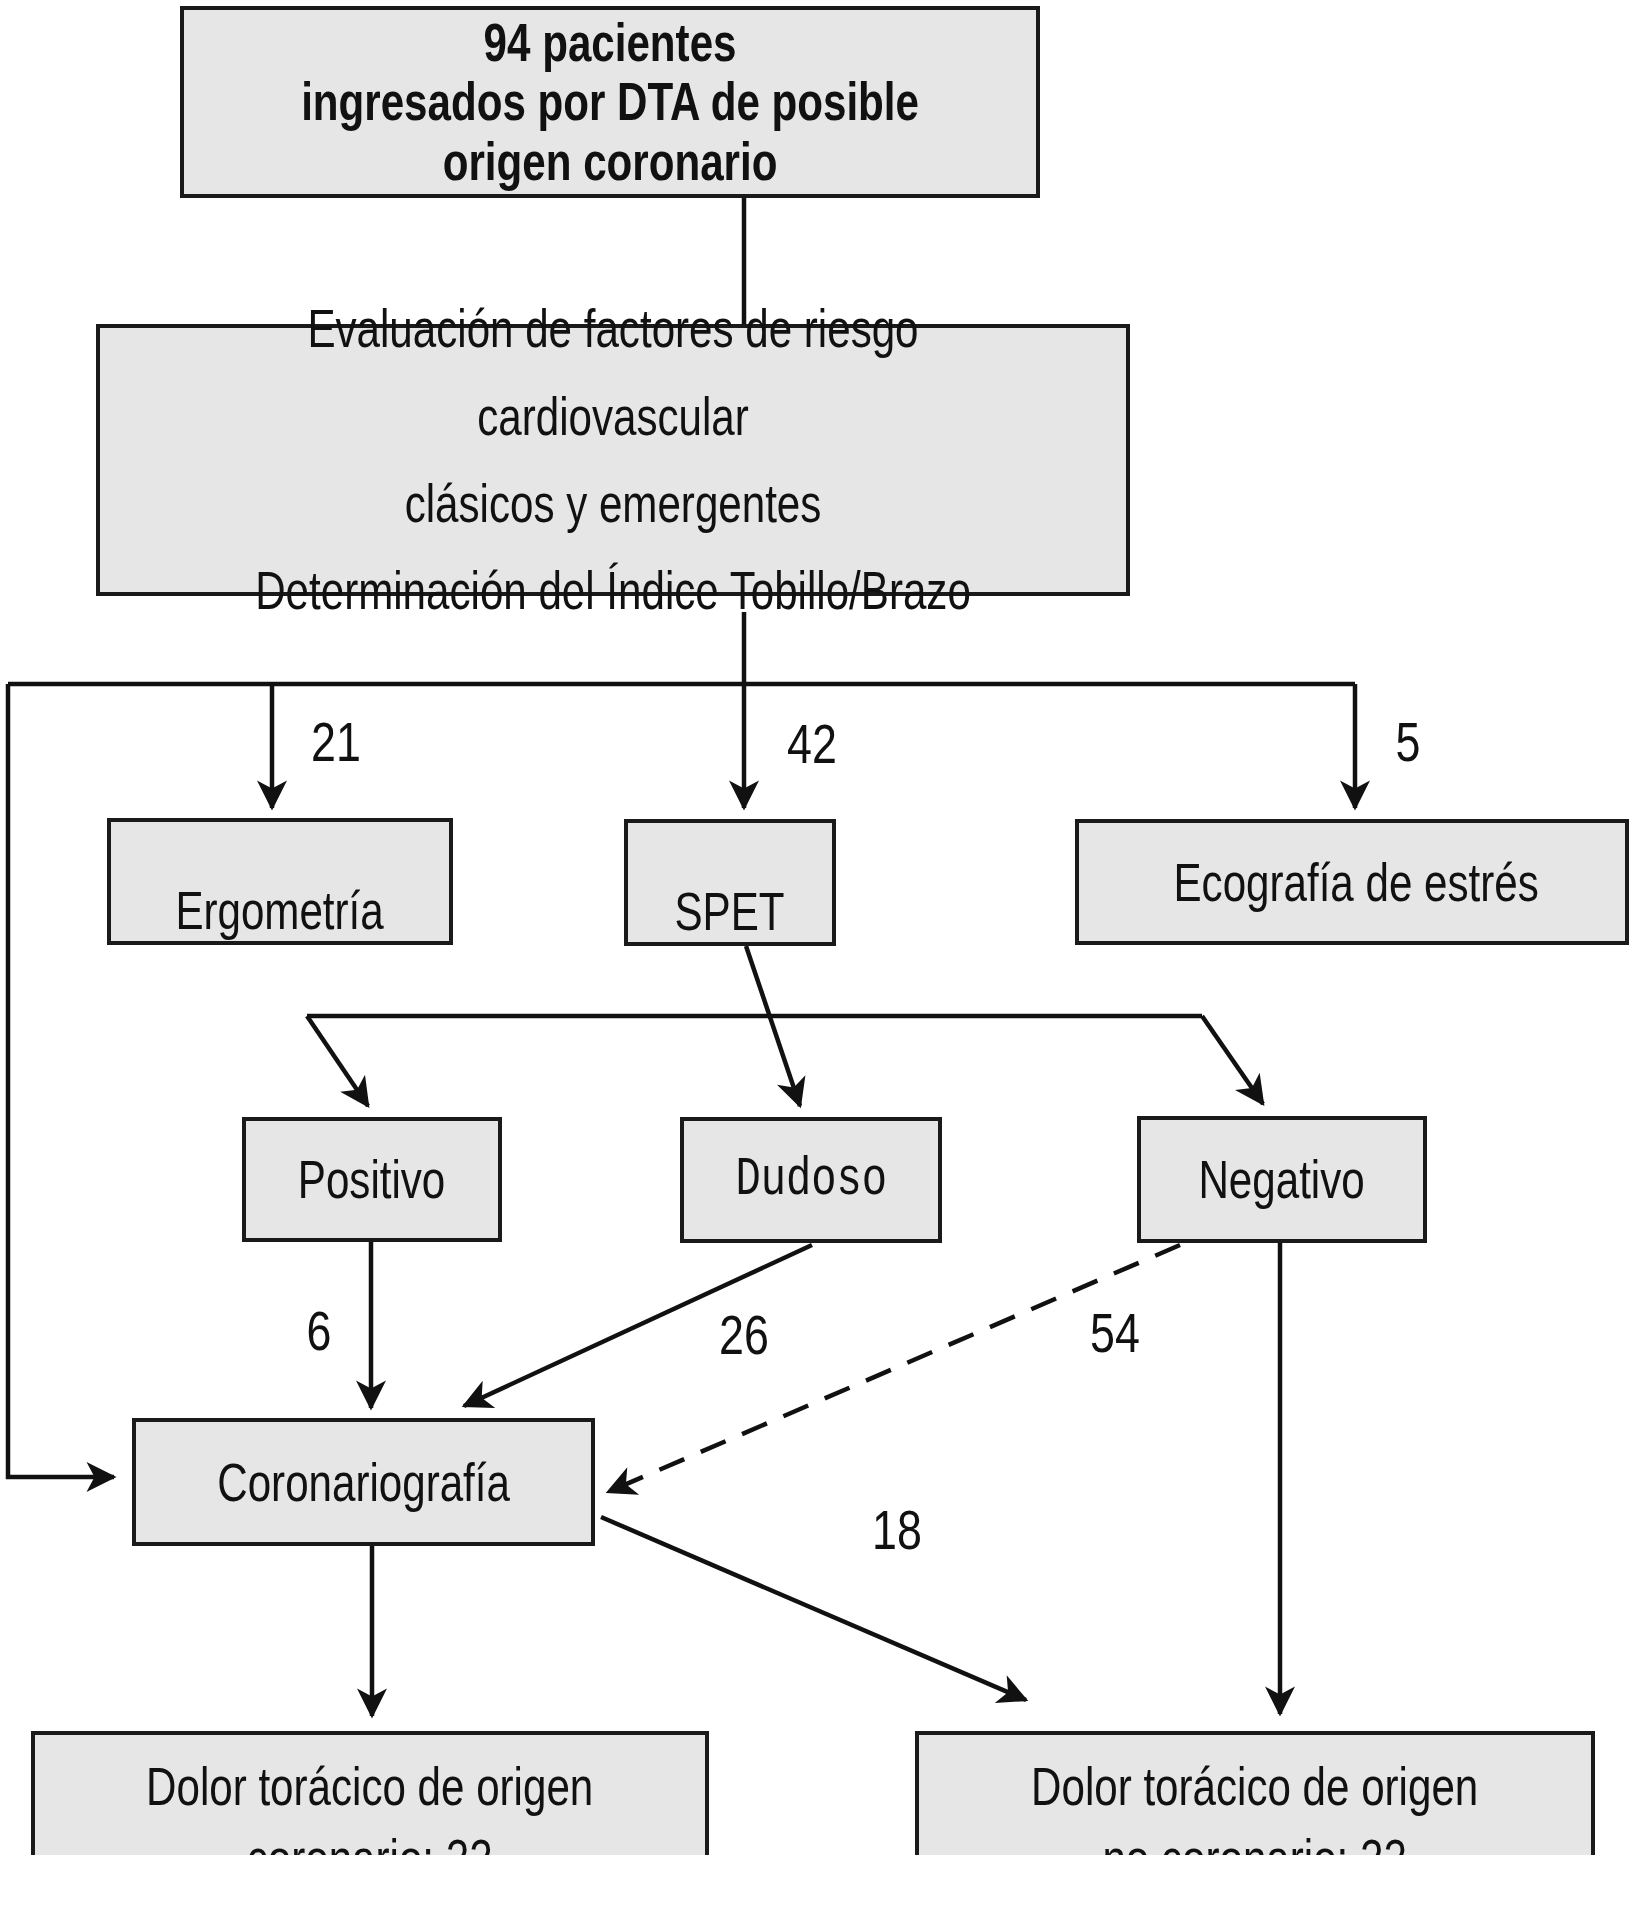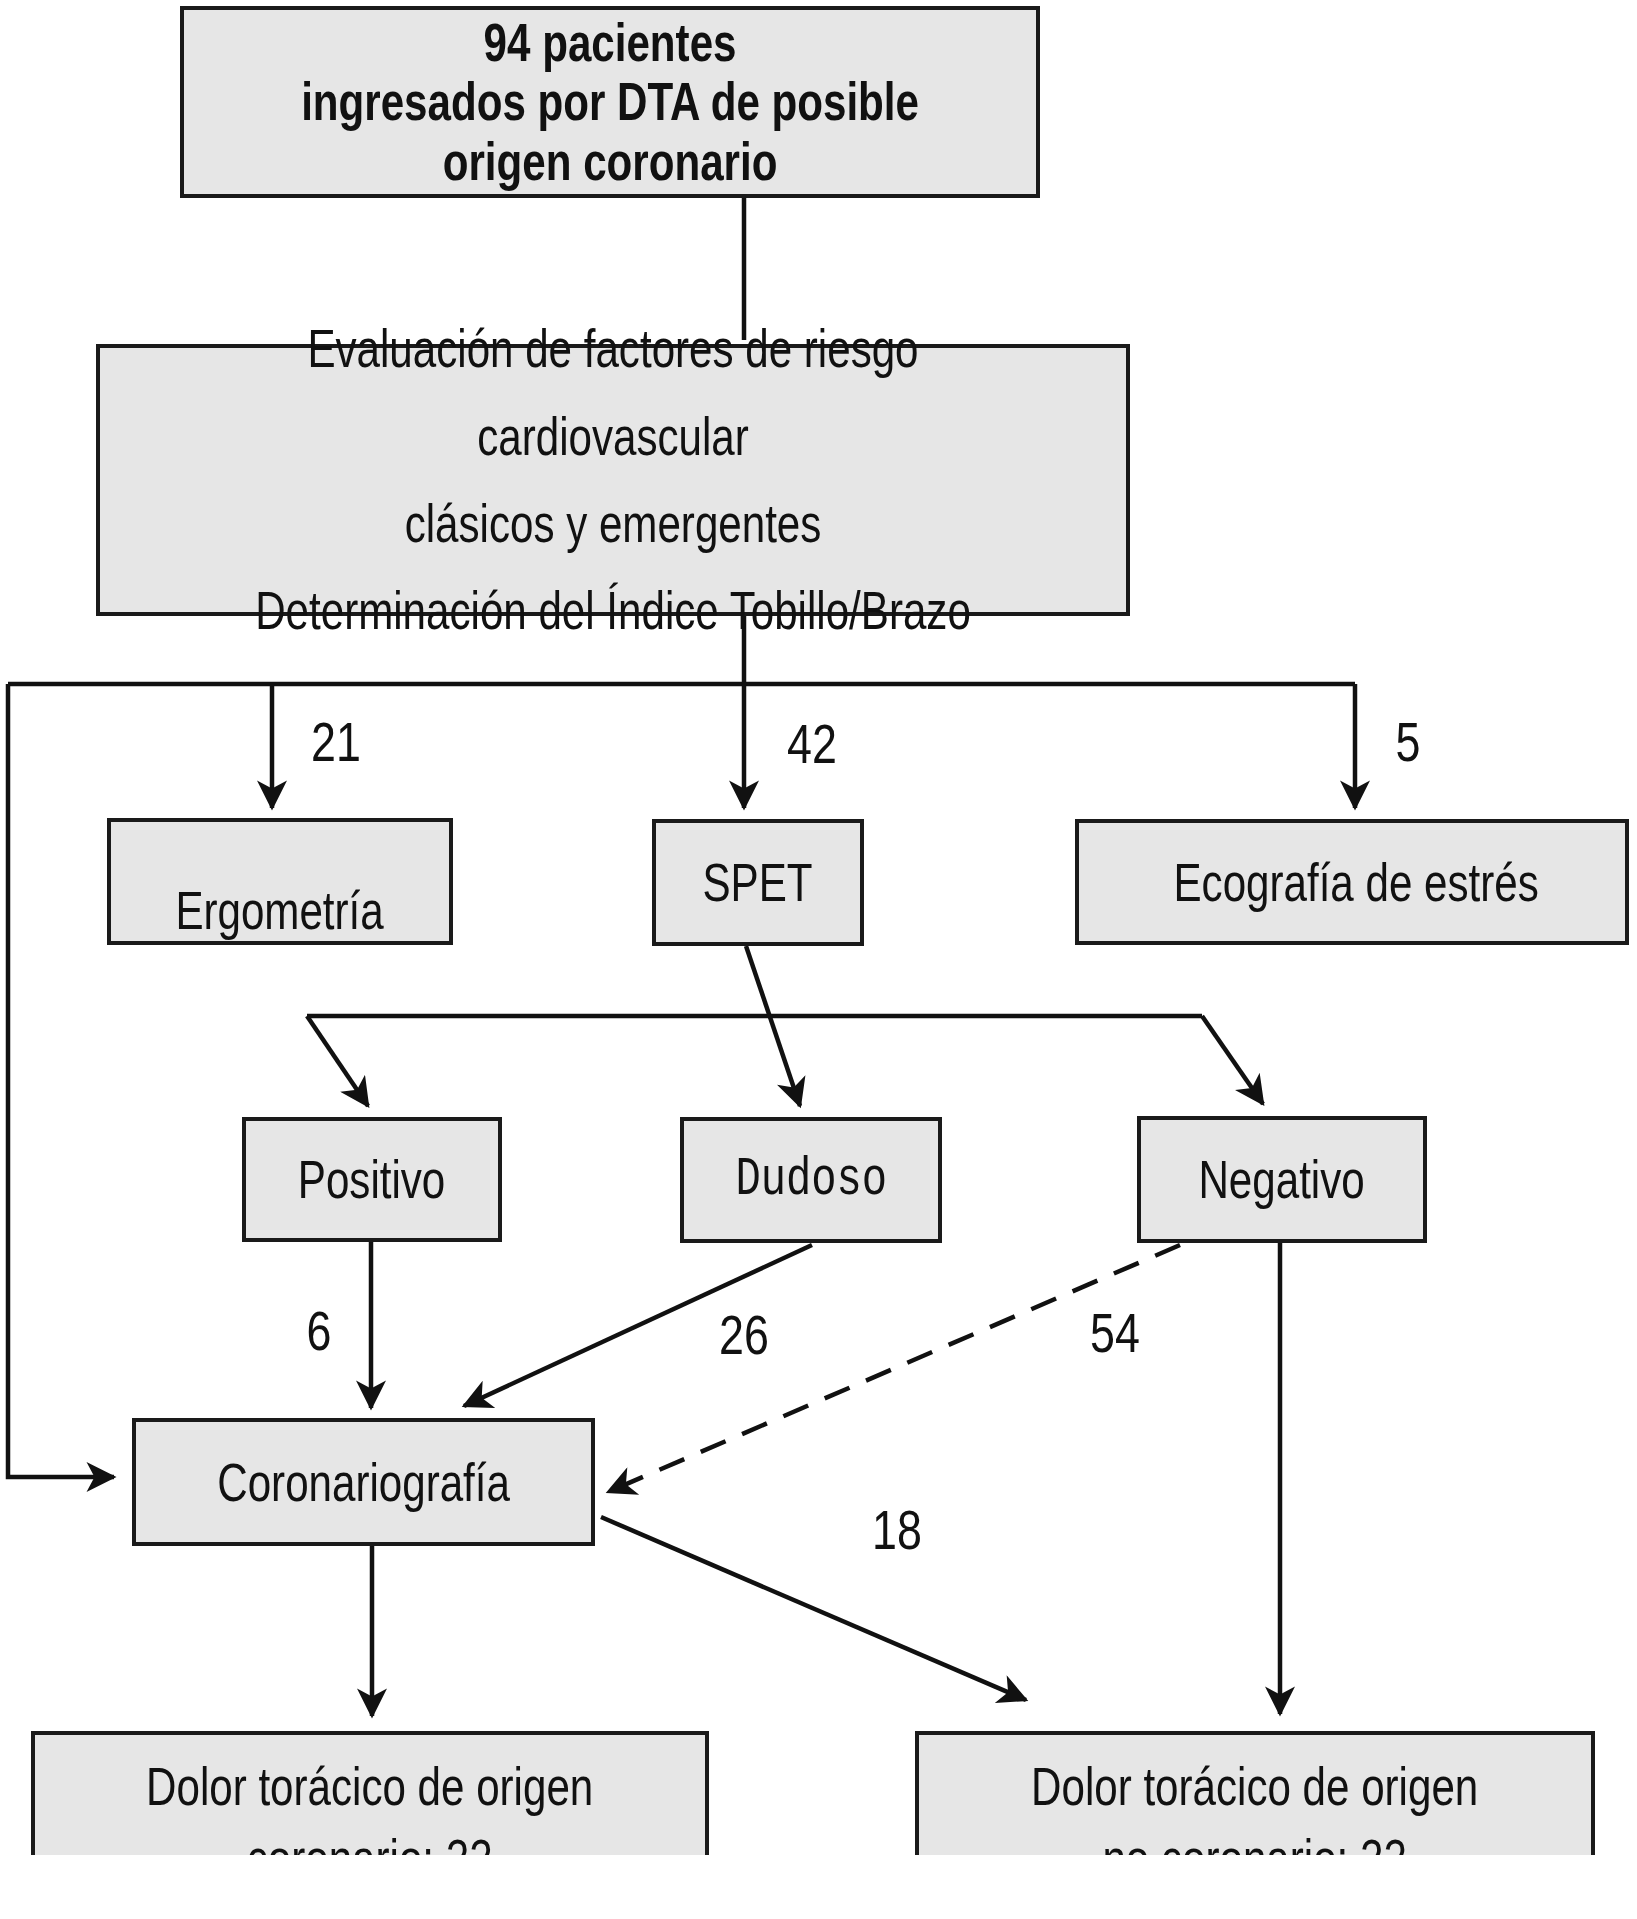--- a/index.html
+++ b/index.html
@@ -28,23 +28,23 @@
     font-size:54px;
     line-height:1.15;
     transform:scaleX(0.78);
     transform-origin:center;
   }
   #b-patients .node-text{font-weight:bold;line-height:1.1;}
   #b-evaluation .node-text{line-height:1.62;}
   #b-dolor-coronario .node-text,#b-dolor-no-coronario .node-text{line-height:1.33;}
 
   #b-patients{left:180px;top:6px;width:860px;height:192px;}
-  #b-evaluation{left:96px;top:344px;width:1034px;height:272px;}
+  #b-evaluation{left:96px;top:324px;width:1034px;height:272px;}
   #b-ergometria{left:107px;top:818px;width:346px;height:127px;align-items:flex-end;}
-  #b-spet{left:652px;top:819px;width:212px;height:127px;}
+  #b-spet{left:624px;top:819px;width:212px;height:127px;align-items:flex-end;}
   #b-ecografia{left:1075px;top:819px;width:554px;height:126px;padding-left:8px;}
   #b-positivo{left:242px;top:1117px;width:260px;height:125px;}
   #b-dudoso{left:680px;top:1117px;width:262px;height:126px;font-family:Liberation Mono, monospace;}
   #b-negativo{left:1113px;top:1116px;width:290px;height:127px;margin-left:24px;}
   #b-coronariografia{left:132px;top:1418px;width:463px;height:128px;}
   #b-dolor-coronario{left:31px;top:1731px;width:678px;height:184px;}
   #b-dolor-no-coronario{left:915px;top:1731px;width:680px;height:184px;}
 
   .edge-label{
     position:absolute;

